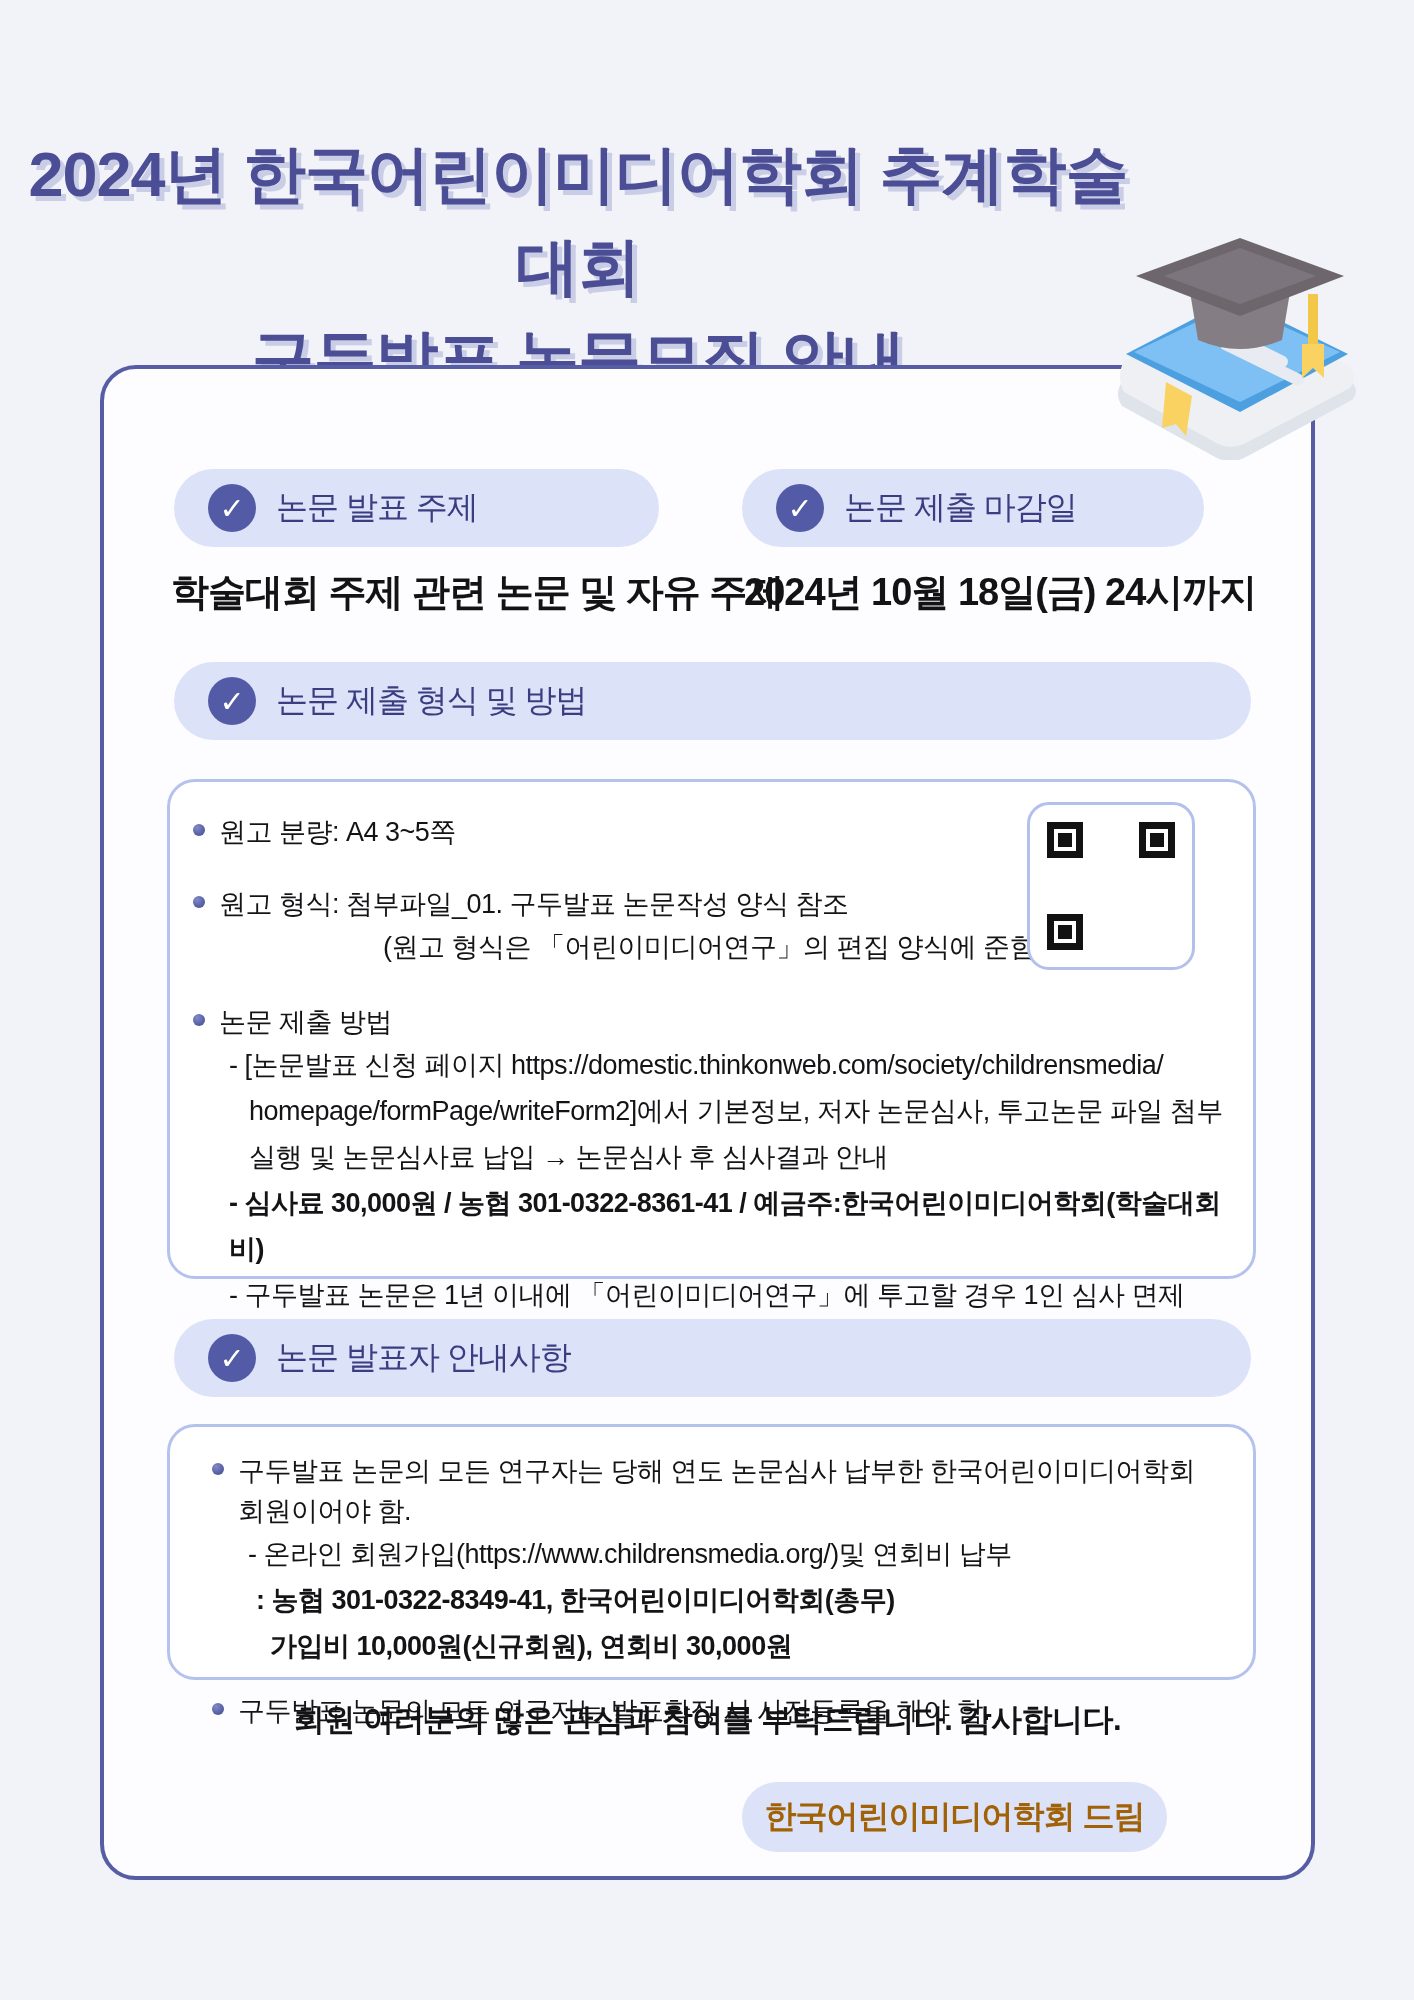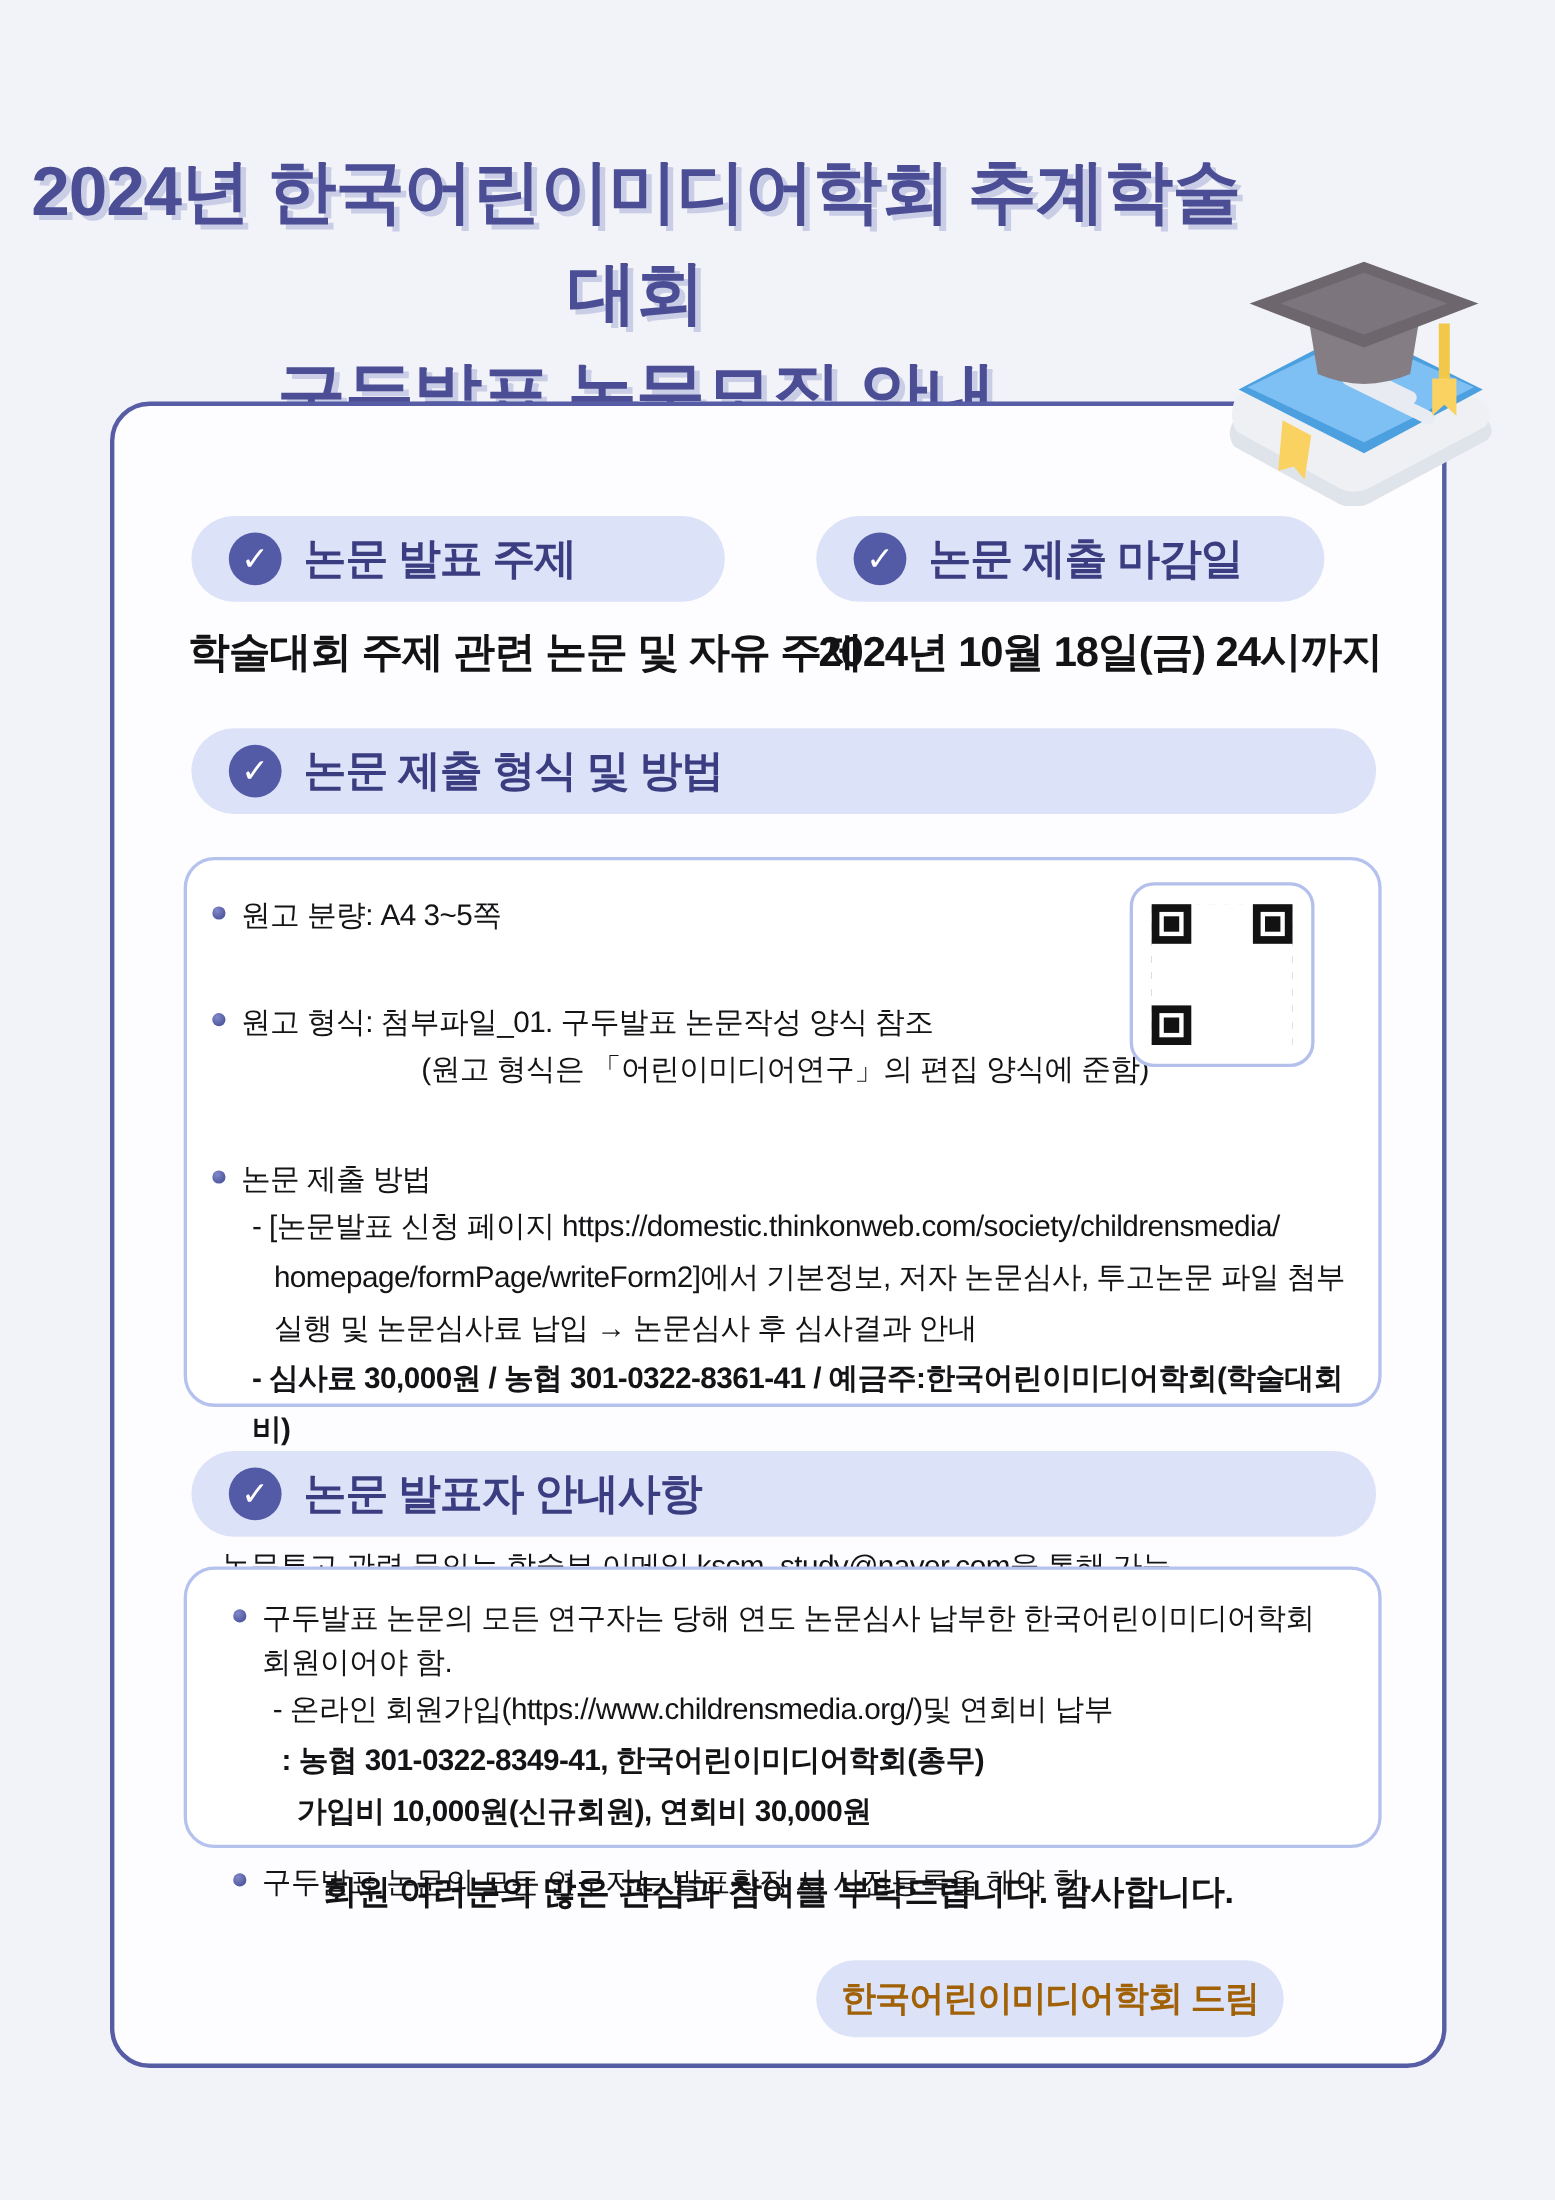--- a/index.html
+++ b/index.html
@@ -37,21 +37,21 @@
   .pill{
     position:absolute; height:78px; background:#dce2f8; border-radius:39px;
     display:flex; align-items:center; gap:20px; padding:0 34px;
   }
   .pill .check{
     width:48px; height:48px; border-radius:50%; background:#545ba6;
     color:#ffffff; font-size:30px; font-weight:800;
     display:flex; align-items:center; justify-content:center; flex:0 0 auto;
   }
   .pill .pill-label{
-    font-size:39px; font-weight:700; color:#3a3d80; letter-spacing:-1px;
+    font-size:32px; font-weight:400; color:#3a3d80; letter-spacing:-1px;
     white-space:nowrap;
   }
   .pill-topic    { left:70px;  top:100px; width:485px; }
   .pill-deadline { left:638px; top:100px; width:462px; }
   .pill-format   { left:70px;  top:293px; width:1077px; }
   .pill-presenter{ left:70px;  top:950px; width:1077px; }
 
   .row-text{
     position:absolute; top:198px; font-size:38px; font-weight:600; color:#131316;
     letter-spacing:-1px; white-space:nowrap;
@@ -69,21 +69,21 @@
 
   .bullet-row{ display:flex; align-items:flex-start; gap:14px; }
   .dot{
     width:12px; height:12px; border-radius:50%; flex:0 0 auto; margin-top:12px;
     background:radial-gradient(circle at 35% 30%, #8089c9, #3f468f);
   }
   .body-line{ font-size:27px; line-height:40px; letter-spacing:-0.5px; }
   .sub{ padding-left:36px; font-size:27px; line-height:46px; letter-spacing:-0.5px; }
   .sub-indent{ padding-left:56px; }
   .b{ font-weight:700; }
-  .gap36{ margin-top:57px;text-align:right; }
+  .gap36{ margin-top:32px;text-align:right; }
   .gap22{ margin-top:22px; }
   .contact-line{ margin-top:38px; padding-left:8px; font-size:27px; letter-spacing:-0.5px; }
 
   
   .qr-box{
     position:absolute; right:58px; top:20px; width:168px; height:168px;
     background:#ffffff; border:3px solid #b3c0ec; border-radius:22px;
     display:flex; align-items:center; justify-content:center;
   }
   .qr-pattern{

